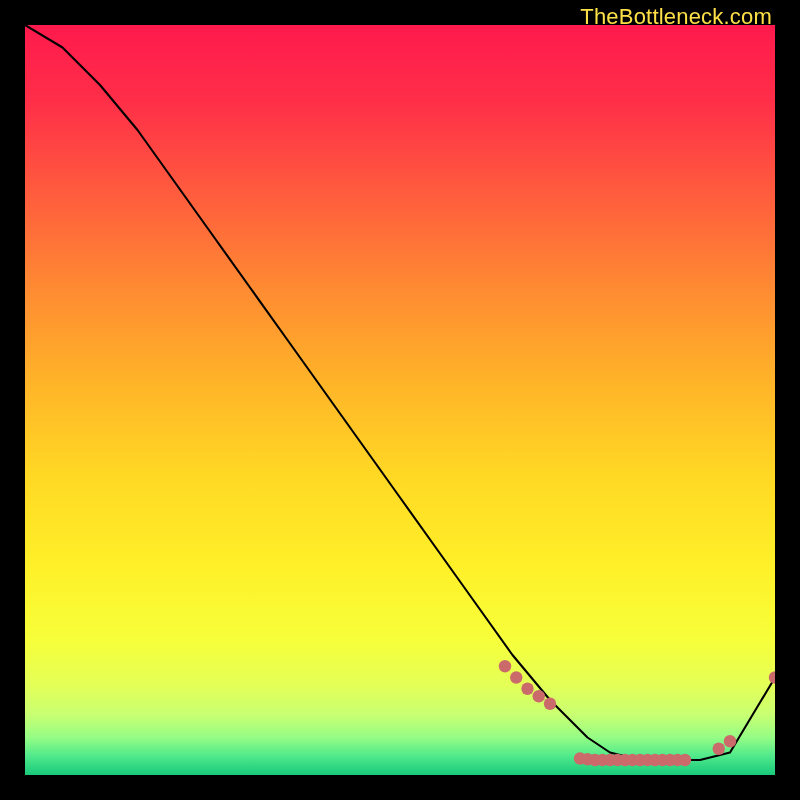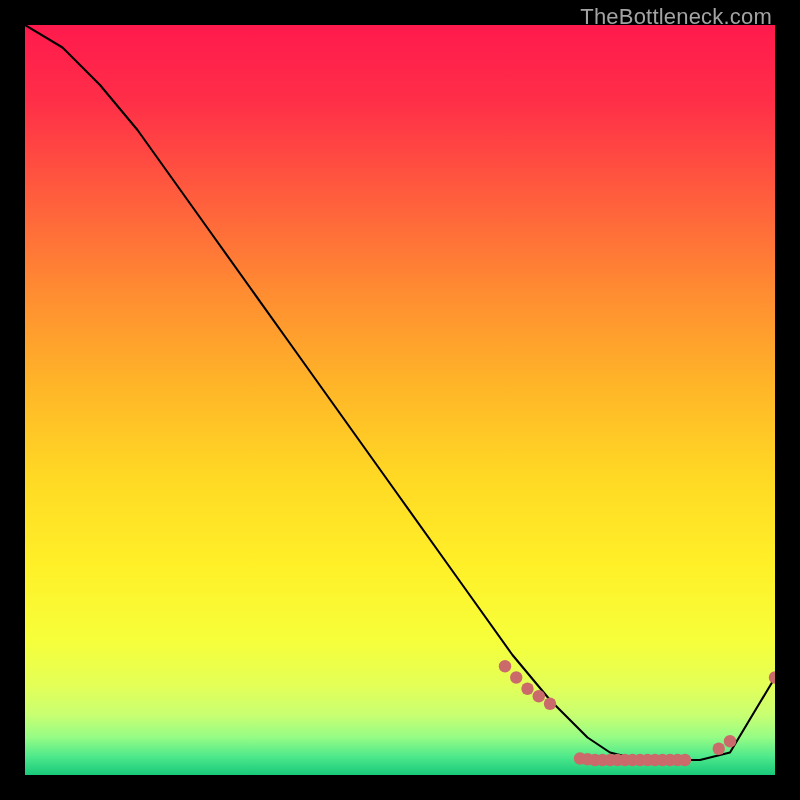--- a/index.html
+++ b/index.html
@@ -21,21 +21,21 @@
     position: absolute;
     left: 25px;
     top: 25px;
     width: 750px;
     height: 750px;
   }
   .watermark {
     position: absolute;
     top: 4px;
     right: 28px;
-    color: #a3a3a3;
+    color: #fde047;
     font-size: 22px;
     font-weight: 400;
     letter-spacing: 0.2px;
   }
   svg { display: block; }
 </style>
 </head>
 <body>
 
 <div class="frame">

